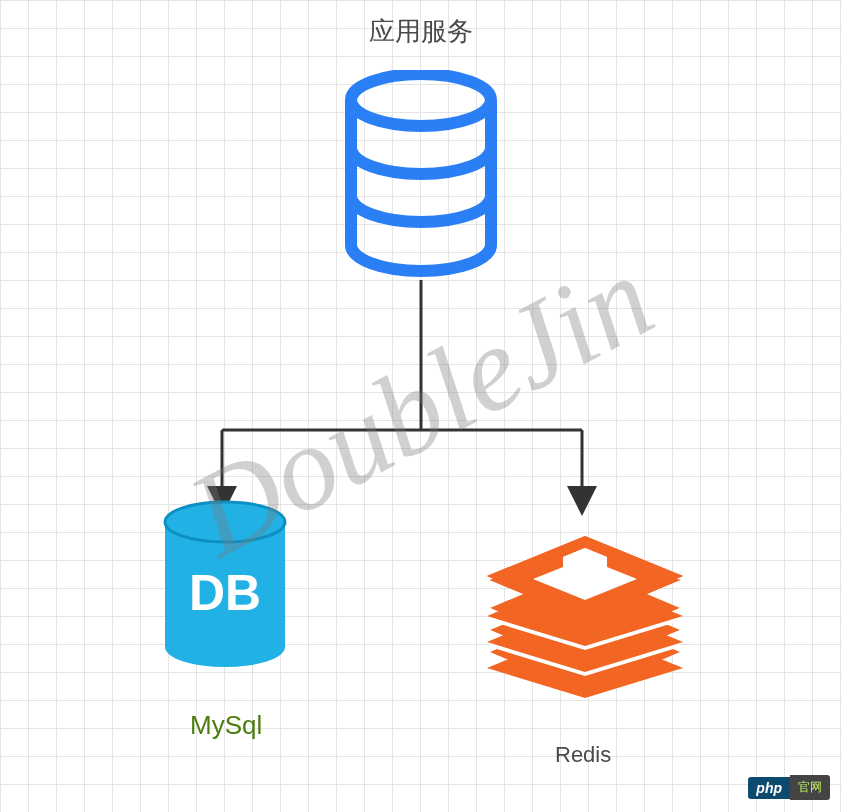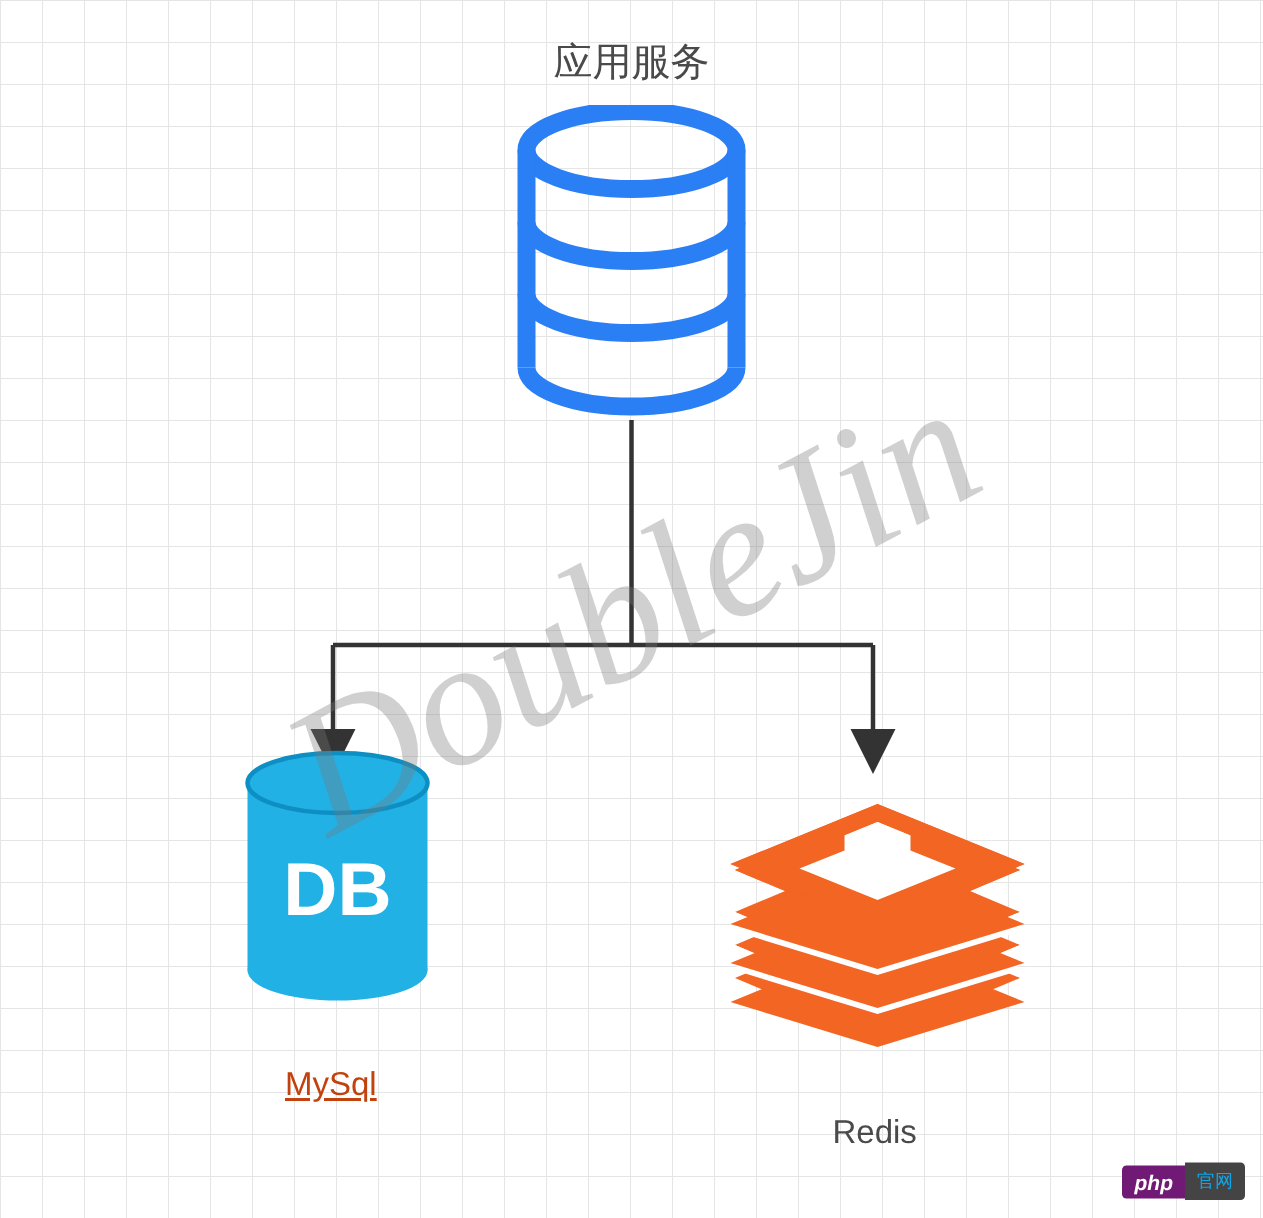--- a/index.html
+++ b/index.html
@@ -10,21 +10,21 @@
     position: relative;
     background-color: #fff;
     background-image:
       linear-gradient(#e5e5e5 1px, transparent 1px),
       linear-gradient(90deg, #e5e5e5 1px, transparent 1px);
     background-size: 28px 28px;
     overflow: hidden;
   }
   .title {
     position: absolute;
-    top: 24px;
+    top: 14px;
     left: 50%;
     transform: translateX(-50%);
     font-size: 26px;
     color: #4a4a4a;
     font-weight: 400;
     text-align: right;
   }
   .app-db {
     position: absolute;
     top: 70px;
@@ -33,23 +33,22 @@
   }
   .mysql-db {
     position: absolute;
     top: 500px;
     left: 160px;
   }
   .mysql-label {
     position: absolute;
     top: 710px;
     left: 190px;
-    font-size: 22px;
-    color: #c2410c;
-    text-decoration: underline;
+    font-size: 26px;
+    color: #4d7c0f;
   }
   .redis-icon {
     position: absolute;
     top: 530px;
     left: 475px;
   }
   .redis-label {
     position: absolute;
     top: 710px;
     left: 555px;
@@ -77,31 +76,31 @@
     font-weight: 500;
   }
   .badge {
     position: absolute;
     bottom: 12px;
     right: 12px;
     display: flex;
     align-items: center;
   }
   .badge .php {
-    background: #701a75;
+    background: #0c4a6e;
     color: #fff;
     font-weight: bold;
     font-style: italic;
     font-size: 14px;
     padding: 3px 8px;
     border-radius: 3px 0 0 3px;
   }
   .badge .tag {
     background: #444;
-    color: #0ea5e9;
+    color: #bef264;
     font-size: 12px;
     padding: 4px 8px;
     border-radius: 0 3px 3px 0;
   }
 </style>
 </head>
 <body>
 
 <div class="title">应用服务</div>
 

